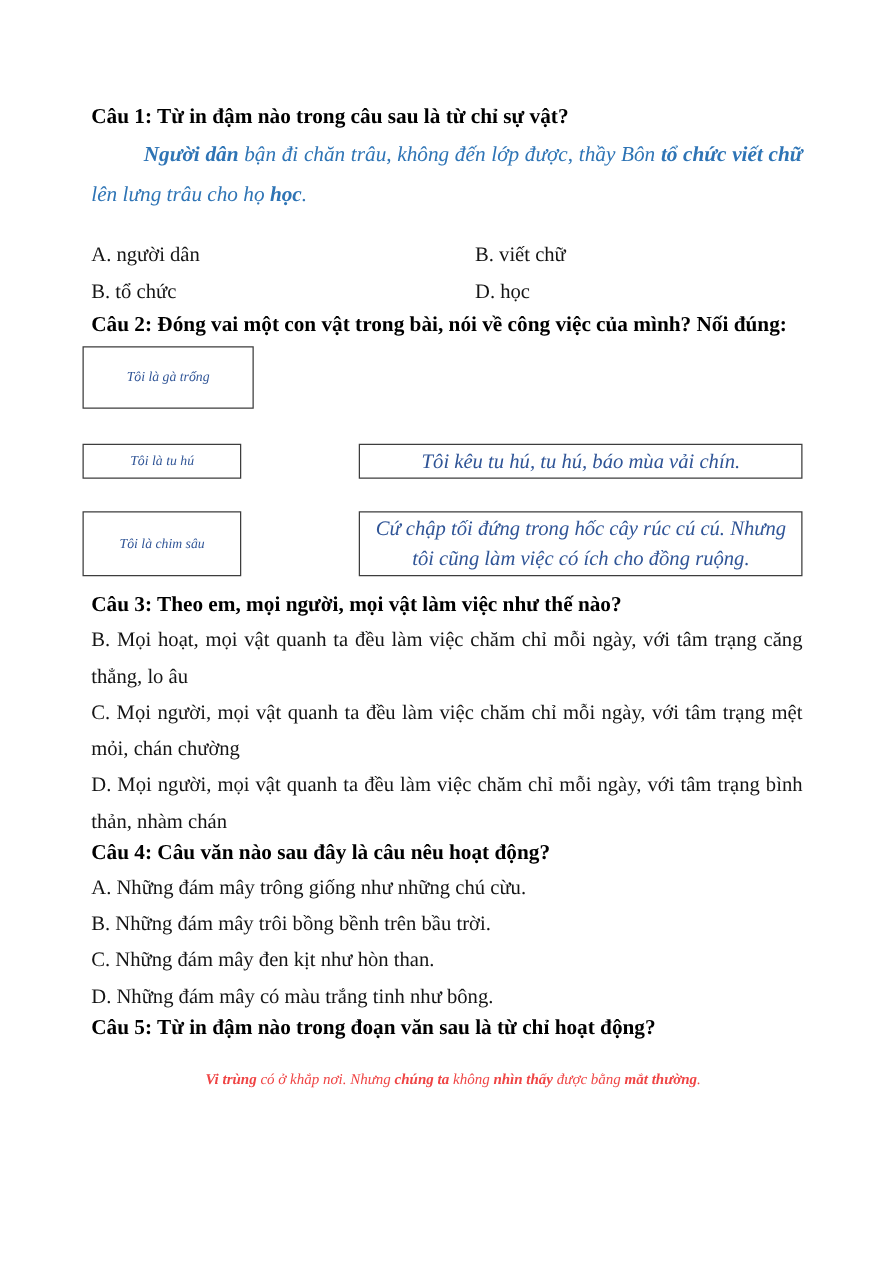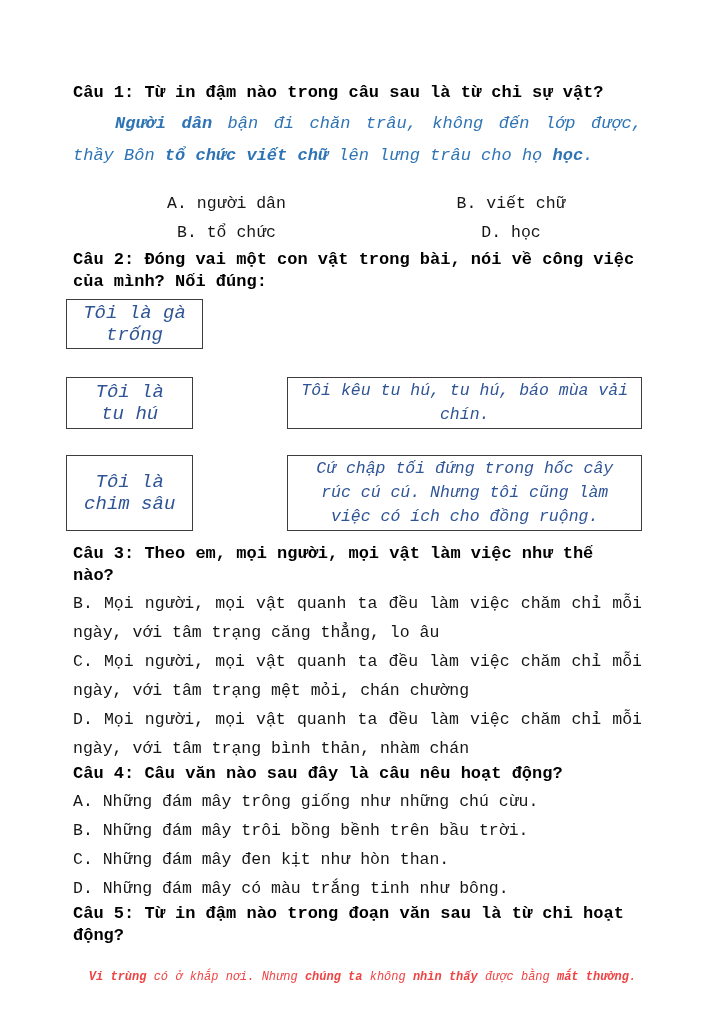--- a/index.html
+++ b/index.html
@@ -8,21 +8,21 @@
     background: #ffffff;
   }
   .page {
     position: relative;
     width: 678px;
     height: 1022px;
     margin: 0 auto;
     background: #ffffff;
     box-sizing: border-box;
     padding: 82px 54px 0 55px;
-    font-family: Liberation Mono, monospace;
+    font-family: Liberation Serif, serif;
     font-size: 16.5px;
     color: #151515;
     overflow: hidden;
   }
   .q-heading {
     font-weight: bold;
     color: #000000;
     font-size: 17px;
     line-height: 22px;
   }
@@ -35,42 +35,41 @@
     text-align: justify;
     text-indent: 42px;
     margin-top: 4px;
   }
   .passage b { font-weight: bold; }
   .options-grid-2col {
     display: grid;
     grid-template-columns: 307px 1fr;
     line-height: 29px;
     margin-top: 5px;
-    text-align: center;
   }
   
   .q2-heading { margin-top: 2px; }
   .match-row {
     display: flex;
     margin-left: -7px;
     align-items: stretch;
   }
   .match-row.r1 { margin-top: 6px; }
   .match-row.r2 { margin-top: 28px; }
   .match-row.r3 { margin-top: 26px; }
   .match-left {
     width: 137px;
     border: 1.6px solid #3d3d3d;
     box-sizing: border-box;
     display: flex;
     align-items: center;
     justify-content: center;
     color: #2F5496;
     font-style: italic;
-    font-size: 19px;
+    font-size: 11px;
     text-align: center;
     padding: 2px 15px;
   }
   .match-right {
     width: 388px;
     margin-left: 94px;
     border: 1.6px solid #3d3d3d;
     box-sizing: border-box;
     display: flex;
     align-items: center;
@@ -137,21 +136,21 @@
 
     <div class="match-row r3">
       <div class="match-left">Tôi là chim sâu</div>
       <div class="match-right">Cứ chập tối đứng trong hốc cây rúc cú cú. Nhưng tôi cũng làm việc có ích cho đồng ruộng.</div>
     </div>
   </section>
 
   <section>
     <div class="q-heading q3-heading">Câu 3: Theo em, mọi người, mọi vật làm việc như thế nào?</div>
     <div class="opt-block">
-      <p class="opt justify">B. Mọi người, mọi vật quanh ta đều làm việc chăm chỉ mỗi ngày, với tâm trạng căng thẳng, lo âu</p>
+      <p class="opt justify">B. Mọi hoạt, mọi vật quanh ta đều làm việc chăm chỉ mỗi ngày, với tâm trạng căng thẳng, lo âu</p>
       <p class="opt justify">C. Mọi người, mọi vật quanh ta đều làm việc chăm chỉ mỗi ngày, với tâm trạng mệt mỏi, chán chường</p>
       <p class="opt justify">D. Mọi người, mọi vật quanh ta đều làm việc chăm chỉ mỗi ngày, với tâm trạng bình thản, nhàm chán</p>
     </div>
   </section>
 
   <section>
     <div class="q-heading q4-heading">Câu 4: Câu văn nào sau đây là câu nêu hoạt động?</div>
     <div class="opt-block">
       <p class="opt">A. Những đám mây trông giống như những chú cừu.</p>
       <p class="opt">B. Những đám mây trôi bồng bềnh trên bầu trời.</p>

